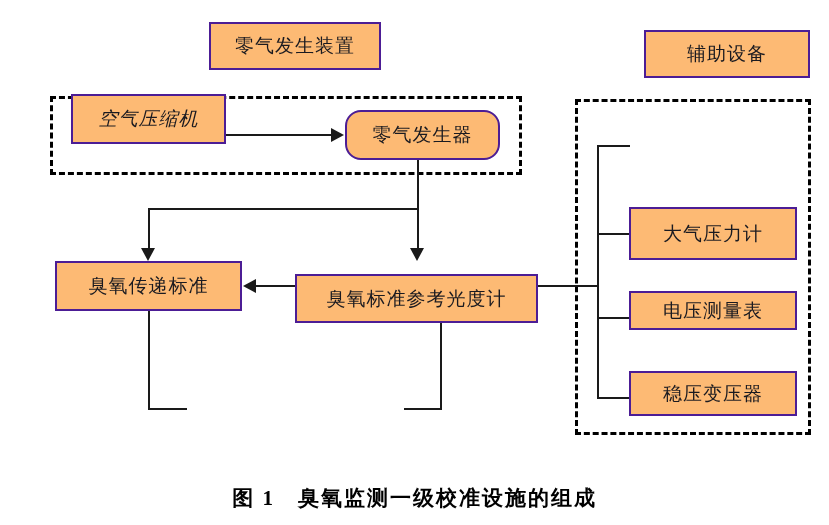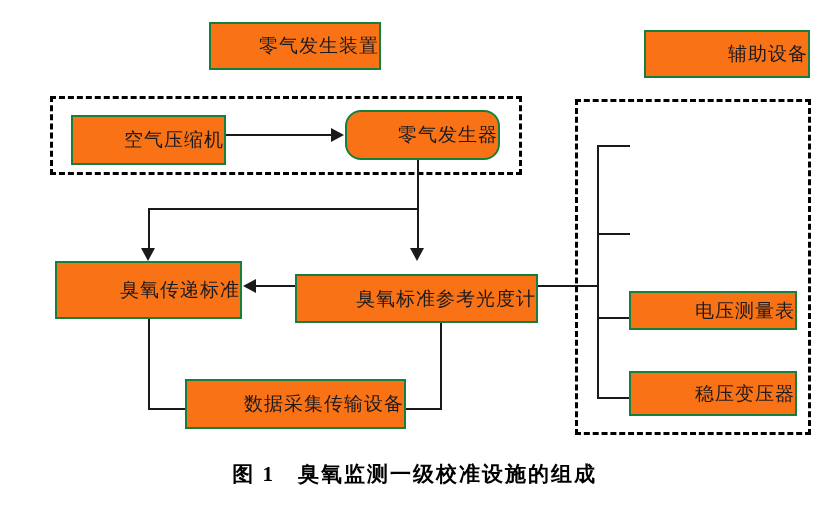--- a/index.html
+++ b/index.html
@@ -15,25 +15,25 @@
     position: relative;
     width: 829px;
     height: 525px;
     background: #ffffff;
     overflow: hidden;
   }
   
   .node {
     position: absolute;
     box-sizing: border-box;
-    border: 2px solid #15803d;
-    background: #f97316;
+    border: 2px solid #4c1d95;
+    background: #fdba74;
     display: flex;
     align-items: center;
-    justify-content: flex-end;
+    justify-content: center;
     color: #1a1a20;
     font-size: 19px;
     letter-spacing: 1px;
     white-space: nowrap;
     z-index: 4;
   }
   
   .group-box {
     position: absolute;
     box-sizing: border-box;
@@ -97,41 +97,41 @@
   </div>
 
   <div class="node" style="left:644px; top:30px; width:166px; height:48px;">
     <span>辅助设备</span>
   </div>
 
   <div class="group-box" style="left:50px; top:96px; width:472px; height:79px;"></div>
 
   <div class="group-box" style="left:575px; top:99px; width:236px; height:336px;"></div>
 
-  <div class="node" style="left:71px; top:115px; width:155px; height:50px;">
+  <div class="node" style="left:71px; top:94px; width:155px; height:50px;font-style:italic;">
     <span>空气压缩机</span>
   </div>
 
   <div class="node" style="left:345px; top:110px; width:155px; height:50px;border-radius:16px;">
     <span>零气发生器</span>
   </div>
 
-  <div class="node" style="left:55px; top:261px; width:187px; height:58px;">
+  <div class="node" style="left:55px; top:261px; width:187px; height:50px;">
     <span>臭氧传递标准</span>
   </div>
 
   <div class="node" style="left:295px; top:274px; width:243px; height:49px;">
     <span>臭氧标准参考光度计</span>
   </div>
 
-  <div class="node" style="left:185px; top:379px; width:221px; height:50px;">
-    <span>数据采集传输设备</span>
-  </div>
 
 
+  <div class="node" style="left:629px; top:207px; width:168px; height:53px;">
+    <span>大气压力计</span>
+  </div>
 
   <div class="node" style="left:629px; top:291px; width:168px; height:39px;">
     <span>电压测量表</span>
   </div>
 
   <div class="node" style="left:629px; top:371px; width:168px; height:45px;">
     <span>稳压变压器</span>
   </div>
 
   <div class="line-h" style="left:226px; top:134px; width:106px;"></div>
@@ -155,17 +155,17 @@
   <div class="line-h" style="left:360px; top:310px; width:82px;"></div>
 
   <div class="line-h" style="left:537px; top:285px; width:62px;"></div>
   <div class="line-v" style="left:597px; top:145px; height:253px;"></div>
 
   <div class="line-h" style="left:597px; top:145px; width:33px;"></div>
   <div class="line-h" style="left:597px; top:233px; width:33px;"></div>
   <div class="line-h" style="left:597px; top:317px; width:33px;"></div>
   <div class="line-h" style="left:597px; top:397px; width:33px;"></div>
 
-  <div class="caption" style="top:460px;">
+  <div class="caption" style="top:484px;">
     <span>图 1　臭氧监测一级校准设施的组成</span>
   </div>
 
 </div>
 
 </body></html>

